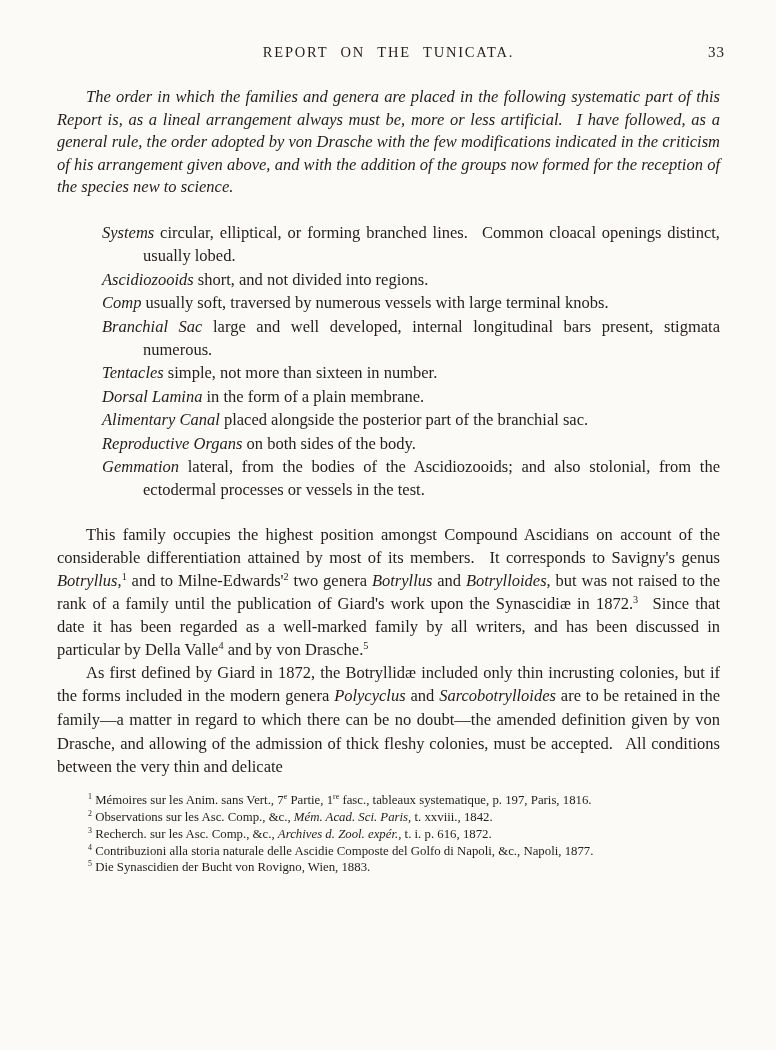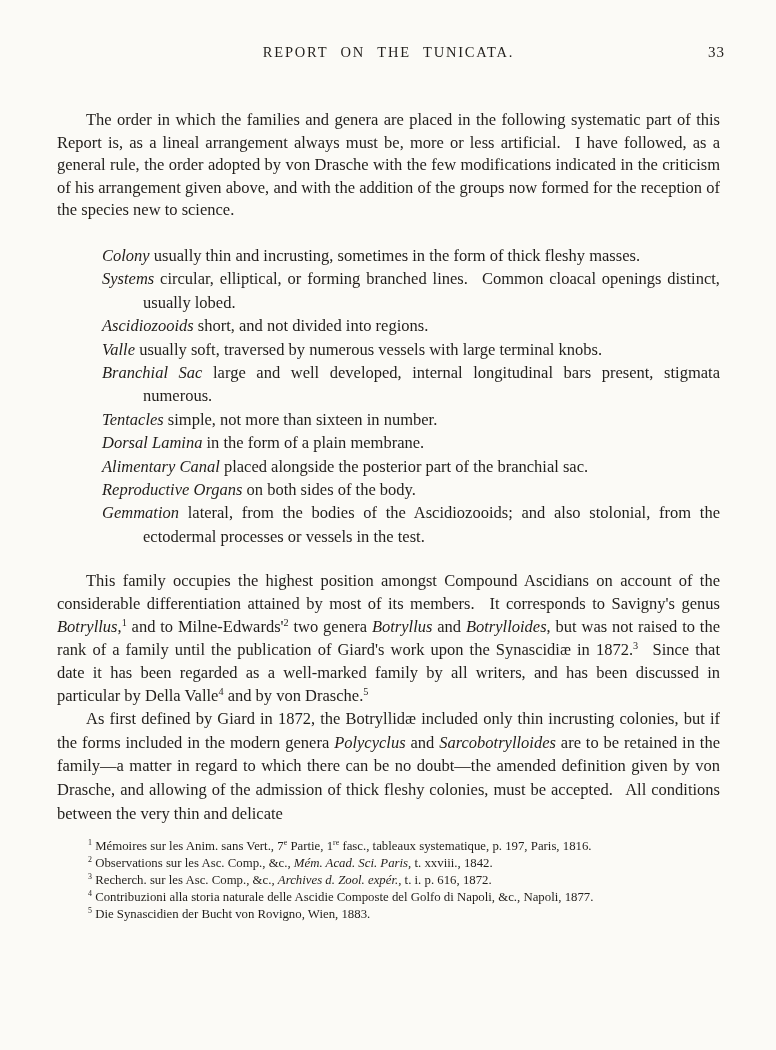--- a/index.html
+++ b/index.html
@@ -33,21 +33,21 @@
     font-size: 15px;
     letter-spacing: 1px;
   }
   .body-text { font-size: 16.5px; }
   .para {
     margin: 0;
     text-align: justify;
     line-height: 22.6px;
     text-indent: 29px;
   }
-  .para-intro { margin-top: 47px; }
+  .para-intro { margin-top: 24px; font-style: italic; }
   .family-heading {
     margin: 52px 0 0 0;
     text-align: center;
     font-size: 17px;
     font-weight: 400;
     line-height: 22px;
     text-indent: 0;
     letter-spacing: 0.3px;
   }
   .sc { font-variant: small-caps; letter-spacing: 0.7px; }
@@ -87,24 +87,23 @@
     <div class="running-title">REPORT ON THE TUNICATA.</div>
     <div class="page-number">33</div>
   </div>
 
   <div class="body-text">
 
     <p class="para para-intro"><span>The order in which the families and genera are placed in the following systematic part of this Report is, as a lineal arrangement always must be, more or less artificial.  I have followed, as a general rule, the order adopted by von Drasche with the few modifications indicated in the criticism of his arrangement given above, and with the addition of the groups now formed for the reception of the species new to science.</span></p>
 
 
     <div class="def-list">
-      <p class="def-item"><span class="it">Colony</span><span> usually thin and incrusting, sometimes in the form of thick fleshy masses.</span></p>
       <p class="def-item"><span class="it">Systems</span><span> circular, elliptical, or forming branched lines.  Common cloacal openings distinct, usually lobed.</span></p>
       <p class="def-item"><span class="it">Ascidiozooids</span><span> short, and not divided into regions.</span></p>
-      <p class="def-item"><span class="it">Valle</span><span> usually soft, traversed by numerous vessels with large terminal knobs.</span></p>
+      <p class="def-item"><span class="it">Comp</span><span> usually soft, traversed by numerous vessels with large terminal knobs.</span></p>
       <p class="def-item"><span class="it">Branchial Sac</span><span> large and well developed, internal longitudinal bars present, stigmata numerous.</span></p>
       <p class="def-item"><span class="it">Tentacles</span><span> simple, not more than sixteen in number.</span></p>
       <p class="def-item"><span class="it">Dorsal Lamina</span><span> in the form of a plain membrane.</span></p>
       <p class="def-item"><span class="it">Alimentary Canal</span><span> placed alongside the posterior part of the branchial sac.</span></p>
       <p class="def-item"><span class="it">Reproductive Organs</span><span> on both sides of the body.</span></p>
       <p class="def-item"><span class="it">Gemmation</span><span> lateral, from the bodies of the Ascidiozooids; and also stolonial, from the ectodermal processes or vessels in the test.</span></p>
     </div>
 
     <p class="para para-history"><span>This family occupies the highest position amongst Compound Ascidians on account of the considerable differentiation attained by most of its members.  It corresponds to Savigny's genus </span><span class="it">Botryllus</span><span>,</span><sup>1</sup><span> and to Milne-Edwards'</span><sup>2</sup><span> two genera </span><span class="it">Botryllus</span><span> and </span><span class="it">Botrylloides</span><span>, but was not raised to the rank of a family until the publication of Giard's work upon the Synascidiæ in 1872.</span><sup>3</sup><span>  Since that date it has been regarded as a well-marked family by all writers, and has been discussed in particular by Della Valle</span><sup>4</sup><span> and by von Drasche.</span><sup>5</sup></p>
 

